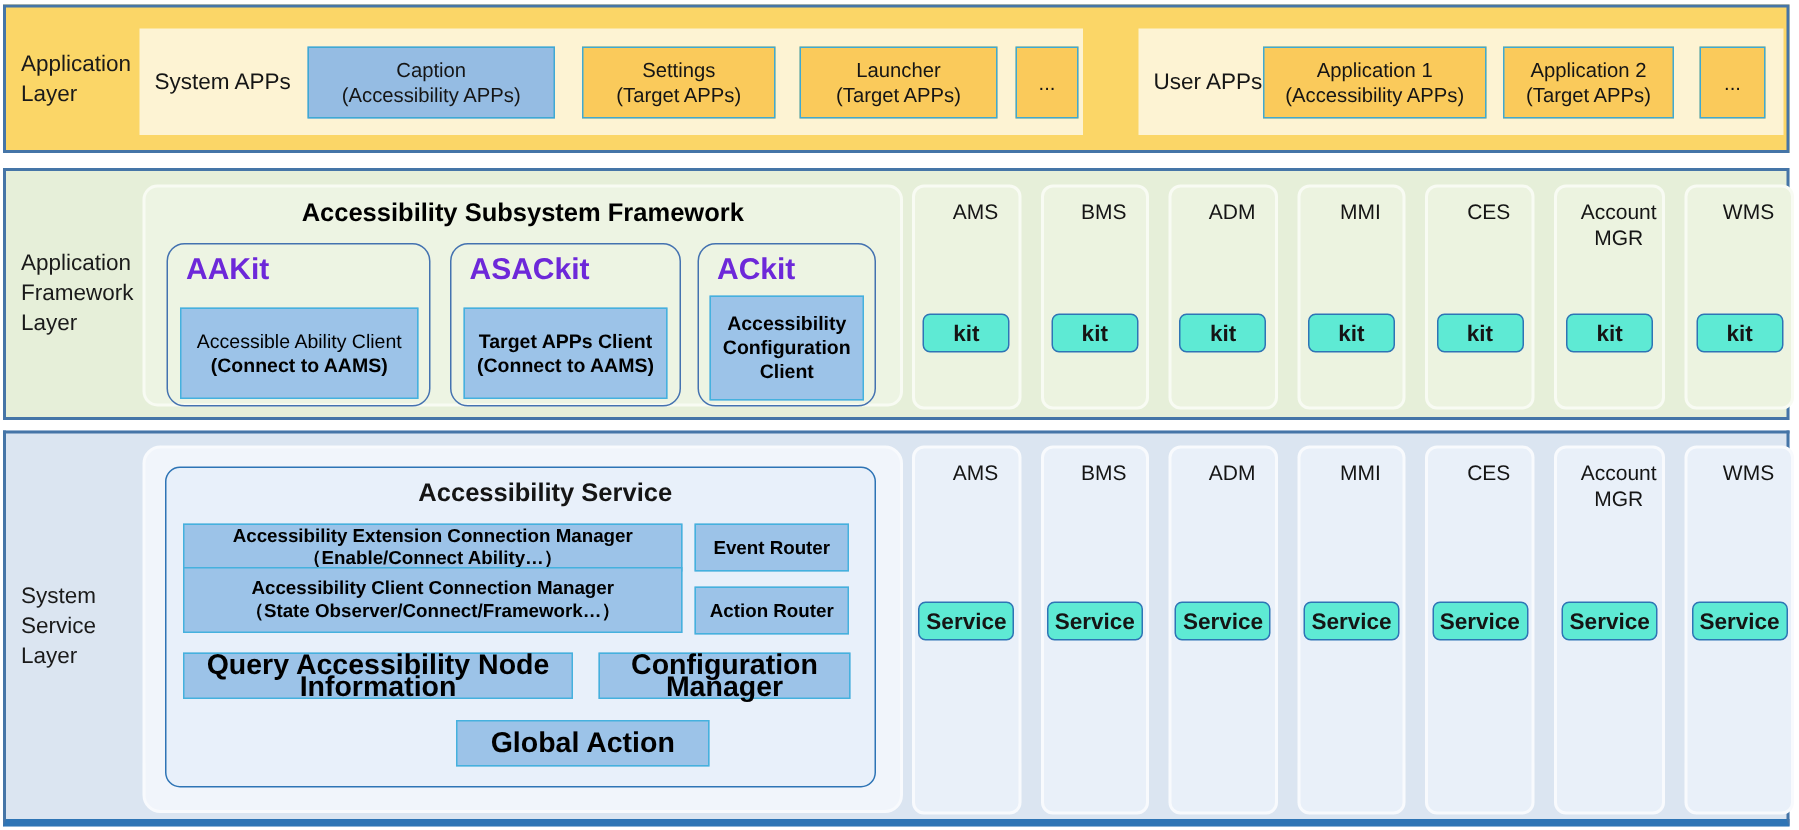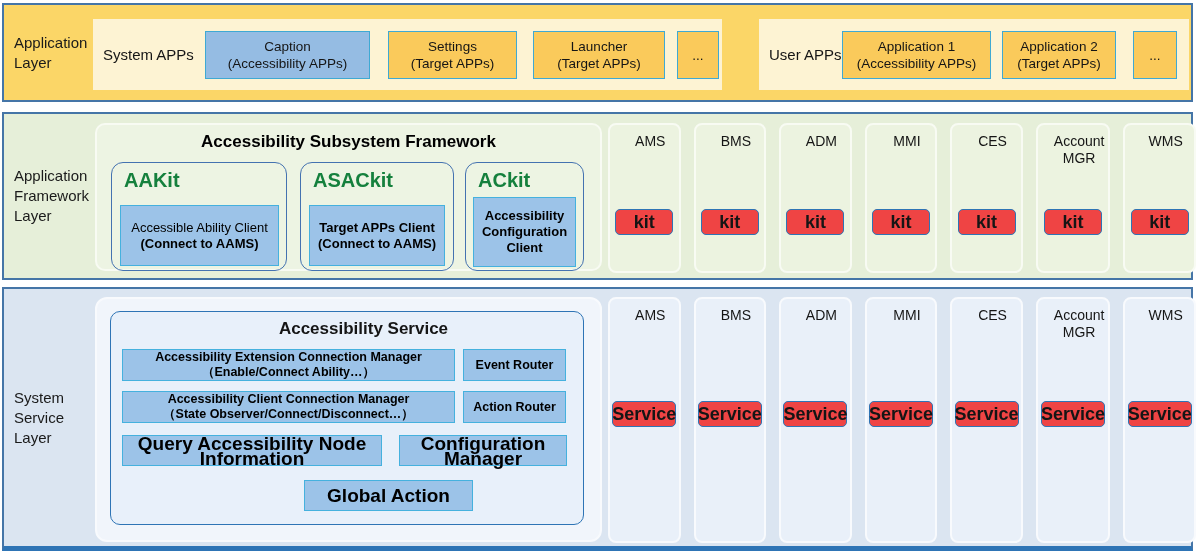--- a/index.html
+++ b/index.html
@@ -99,21 +99,21 @@
     border: 1.5px solid #4472B0;
     border-radius: 12px;
   }
   .kit-group.aakit   { left: 14px;  width: 176px; }
   .kit-group.asackit { left: 203px; width: 154px; }
   .kit-group.ackit   { left: 368px; width: 119px; }
   .kit-name {
     margin: 6px 0 0 12px;
     font-size: 20px;
     font-weight: bold;
-    color: #15803d;
+    color: #6d28d9;
   }
   .blue-box {
     position: absolute;
     background: #9CC3E8;
     border: 1px solid #45B1DE;
     display: flex;
     flex-direction: column;
     justify-content: center;
     align-items: center;
     text-align: center;
@@ -148,24 +148,24 @@
     text-align: center;
     font-size: 14px;
     line-height: 17px;
     padding: 0 4px;
     margin-left: 12px;
   }
   .mini-box {
     position: absolute;
     left: 50%;
     transform: translateX(-50%);
-    background: #ef4444;
+    background: #5eead4;
     border: 1.5px solid #2E74B5;
     border-radius: 5px;
-    font-size: 18px;
+    font-size: 15px;
     font-weight: bold;
     display: flex;
     align-items: center;
     justify-content: center;
   }
   .fw-columns .mini-box  { top: 84px;  width: 58px; height: 26px; }
   .svc-columns .mini-box { top: 102px; width: 64px; height: 26px; }
 
   
   .svc-layer {
@@ -207,21 +207,21 @@
     align-items: center;
     text-align: center;
     font-size: 12.5px;
     line-height: 15px;
     font-weight: bold;
     color: #000;
   }
   .svc-item.one-line { font-size: 19px; }
   .b-ext     { left: 11px;  top: 37px;  width: 333px; height: 32px; }
   .b-event   { left: 352px; top: 37px;  width: 103px; height: 32px; }
-  .b-client  { left: 11px;  top: 79px;  width: 333px; height: 32px; text-align: right; }
+  .b-client  { left: 11px;  top: 66px;  width: 333px; height: 44px; text-align: right; }
   .b-action  { left: 352px; top: 79px;  width: 103px; height: 32px; }
   .b-query   { left: 11px;  top: 123px; width: 260px; height: 31px; }
   .b-config  { left: 288px; top: 123px; width: 168px; height: 31px; }
   .b-gesture { left: 11px;  top: 168px; width: 164px; height: 31px; }
   .b-global  { left: 193px; top: 168px; width: 169px; height: 31px; }
 </style>
 </head>
 <body>
 
 <div class="stage">
@@ -342,21 +342,21 @@
 
         <div class="svc-item b-ext">
           <div>Accessibility Extension Connection Manager</div>
           <div>（Enable/Connect Ability…）</div>
         </div>
         <div class="svc-item b-event">
           <div>Event Router</div>
         </div>
         <div class="svc-item b-client">
           <div>Accessibility Client Connection Manager</div>
-          <div>（State Observer/Connect/Disconnect…）</div>
+          <div>（State Observer/Connect/Framework…）</div>
         </div>
         <div class="svc-item b-action">
           <div>Action Router</div>
         </div>
         <div class="svc-item b-query one-line">
           <div>Query Accessibility Node Information</div>
         </div>
         <div class="svc-item b-config one-line">
           <div>Configuration Manager</div>
         </div>

